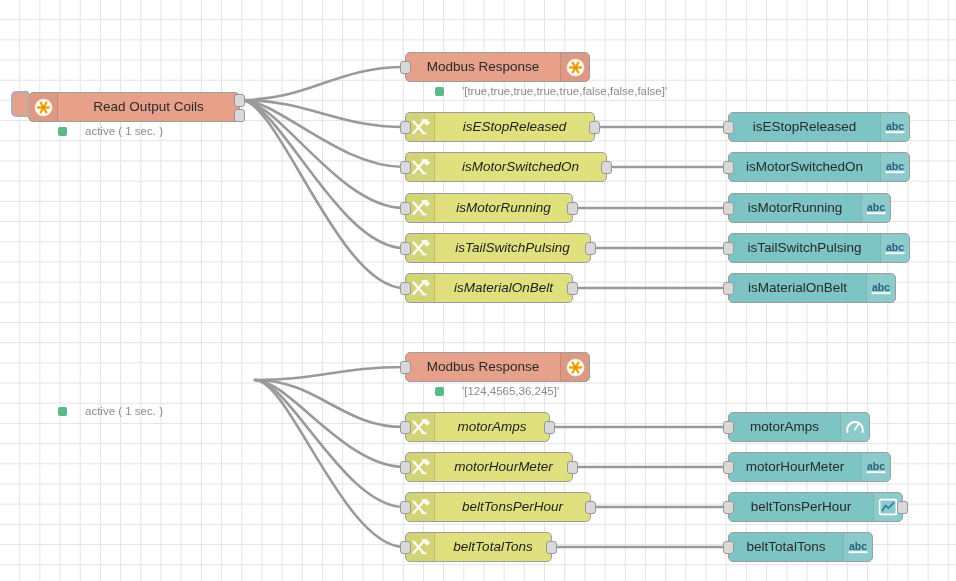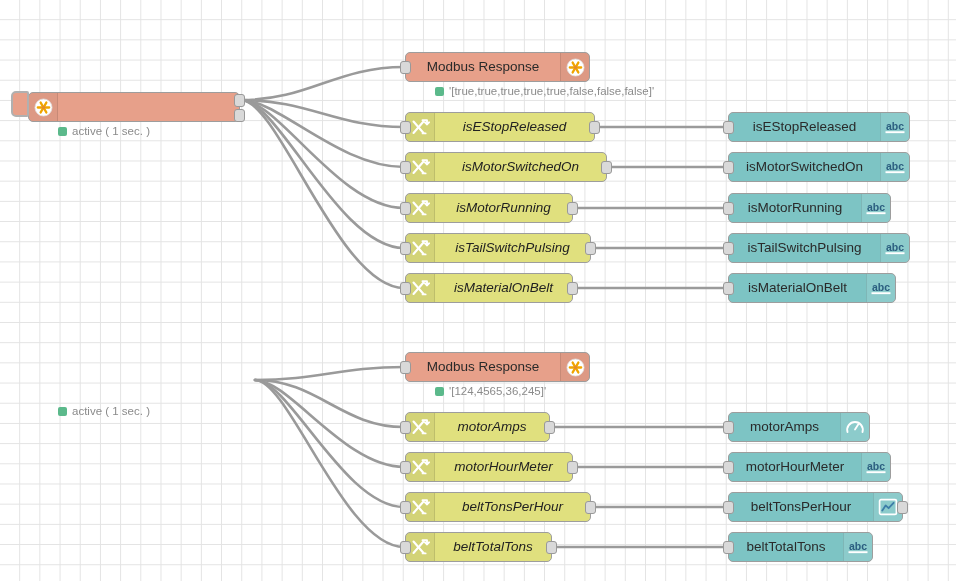--- a/index.html
+++ b/index.html
@@ -91,21 +91,21 @@
     width:18px;height:26px;
     background:#e7a08a;
     border:2px solid #b0b0b0;
     border-radius:5px 2px 2px 5px;
     box-sizing:border-box;
   }
 
   
   .status{
     position:absolute;
-    display:flex;align-items:center;gap:5px;
+    display:flex;align-items:center;gap:18px;
     white-space:nowrap;
     font-size:11.5px;
     color:#8b8b8b;
     line-height:1;
     text-align:center;
   }
   .status .dot{
     width:9px;height:9px;
     background:#5bb98b;
     border-radius:2px;
@@ -149,20 +149,21 @@
           <svg class="ic" width="19" height="19" viewBox="0 0 20 20">
             <circle cx="10" cy="10" r="9" fill="#ffffff" stroke="#e0e0e0" stroke-width="0.8"></circle>
             <g stroke="#f0a500" stroke-width="2.4" stroke-linecap="round">
               <line x1="4.00" y1="10.00" x2="16.00" y2="10.00"></line>
               <line x1="7.00" y1="4.80" x2="13.00" y2="15.20"></line>
               <line x1="13.00" y1="4.80" x2="7.00" y2="15.20"></line>
             </g>
             <circle cx="10" cy="10" r="1.9" fill="#e58b2a"></circle>
           </svg>
         </div>
+        <div class="label">Read Output Coils</div>
         <div class="port out" style="top: 1px;"></div>
         <div class="port out" style="top: 16px;"></div>
       </div>
       <div class="status" style="left: 58px; top: 126px;">
         <span class="dot"></span>
         <span>active ( 1 sec. )</span>
       </div>
       <div class="node n-modbus" id="node-modbus-response-coils" style="left: 405px; top: 52px; width: 185px;">
         <div class="label">Modbus Response</div>
         <div class="icon-tray right">

